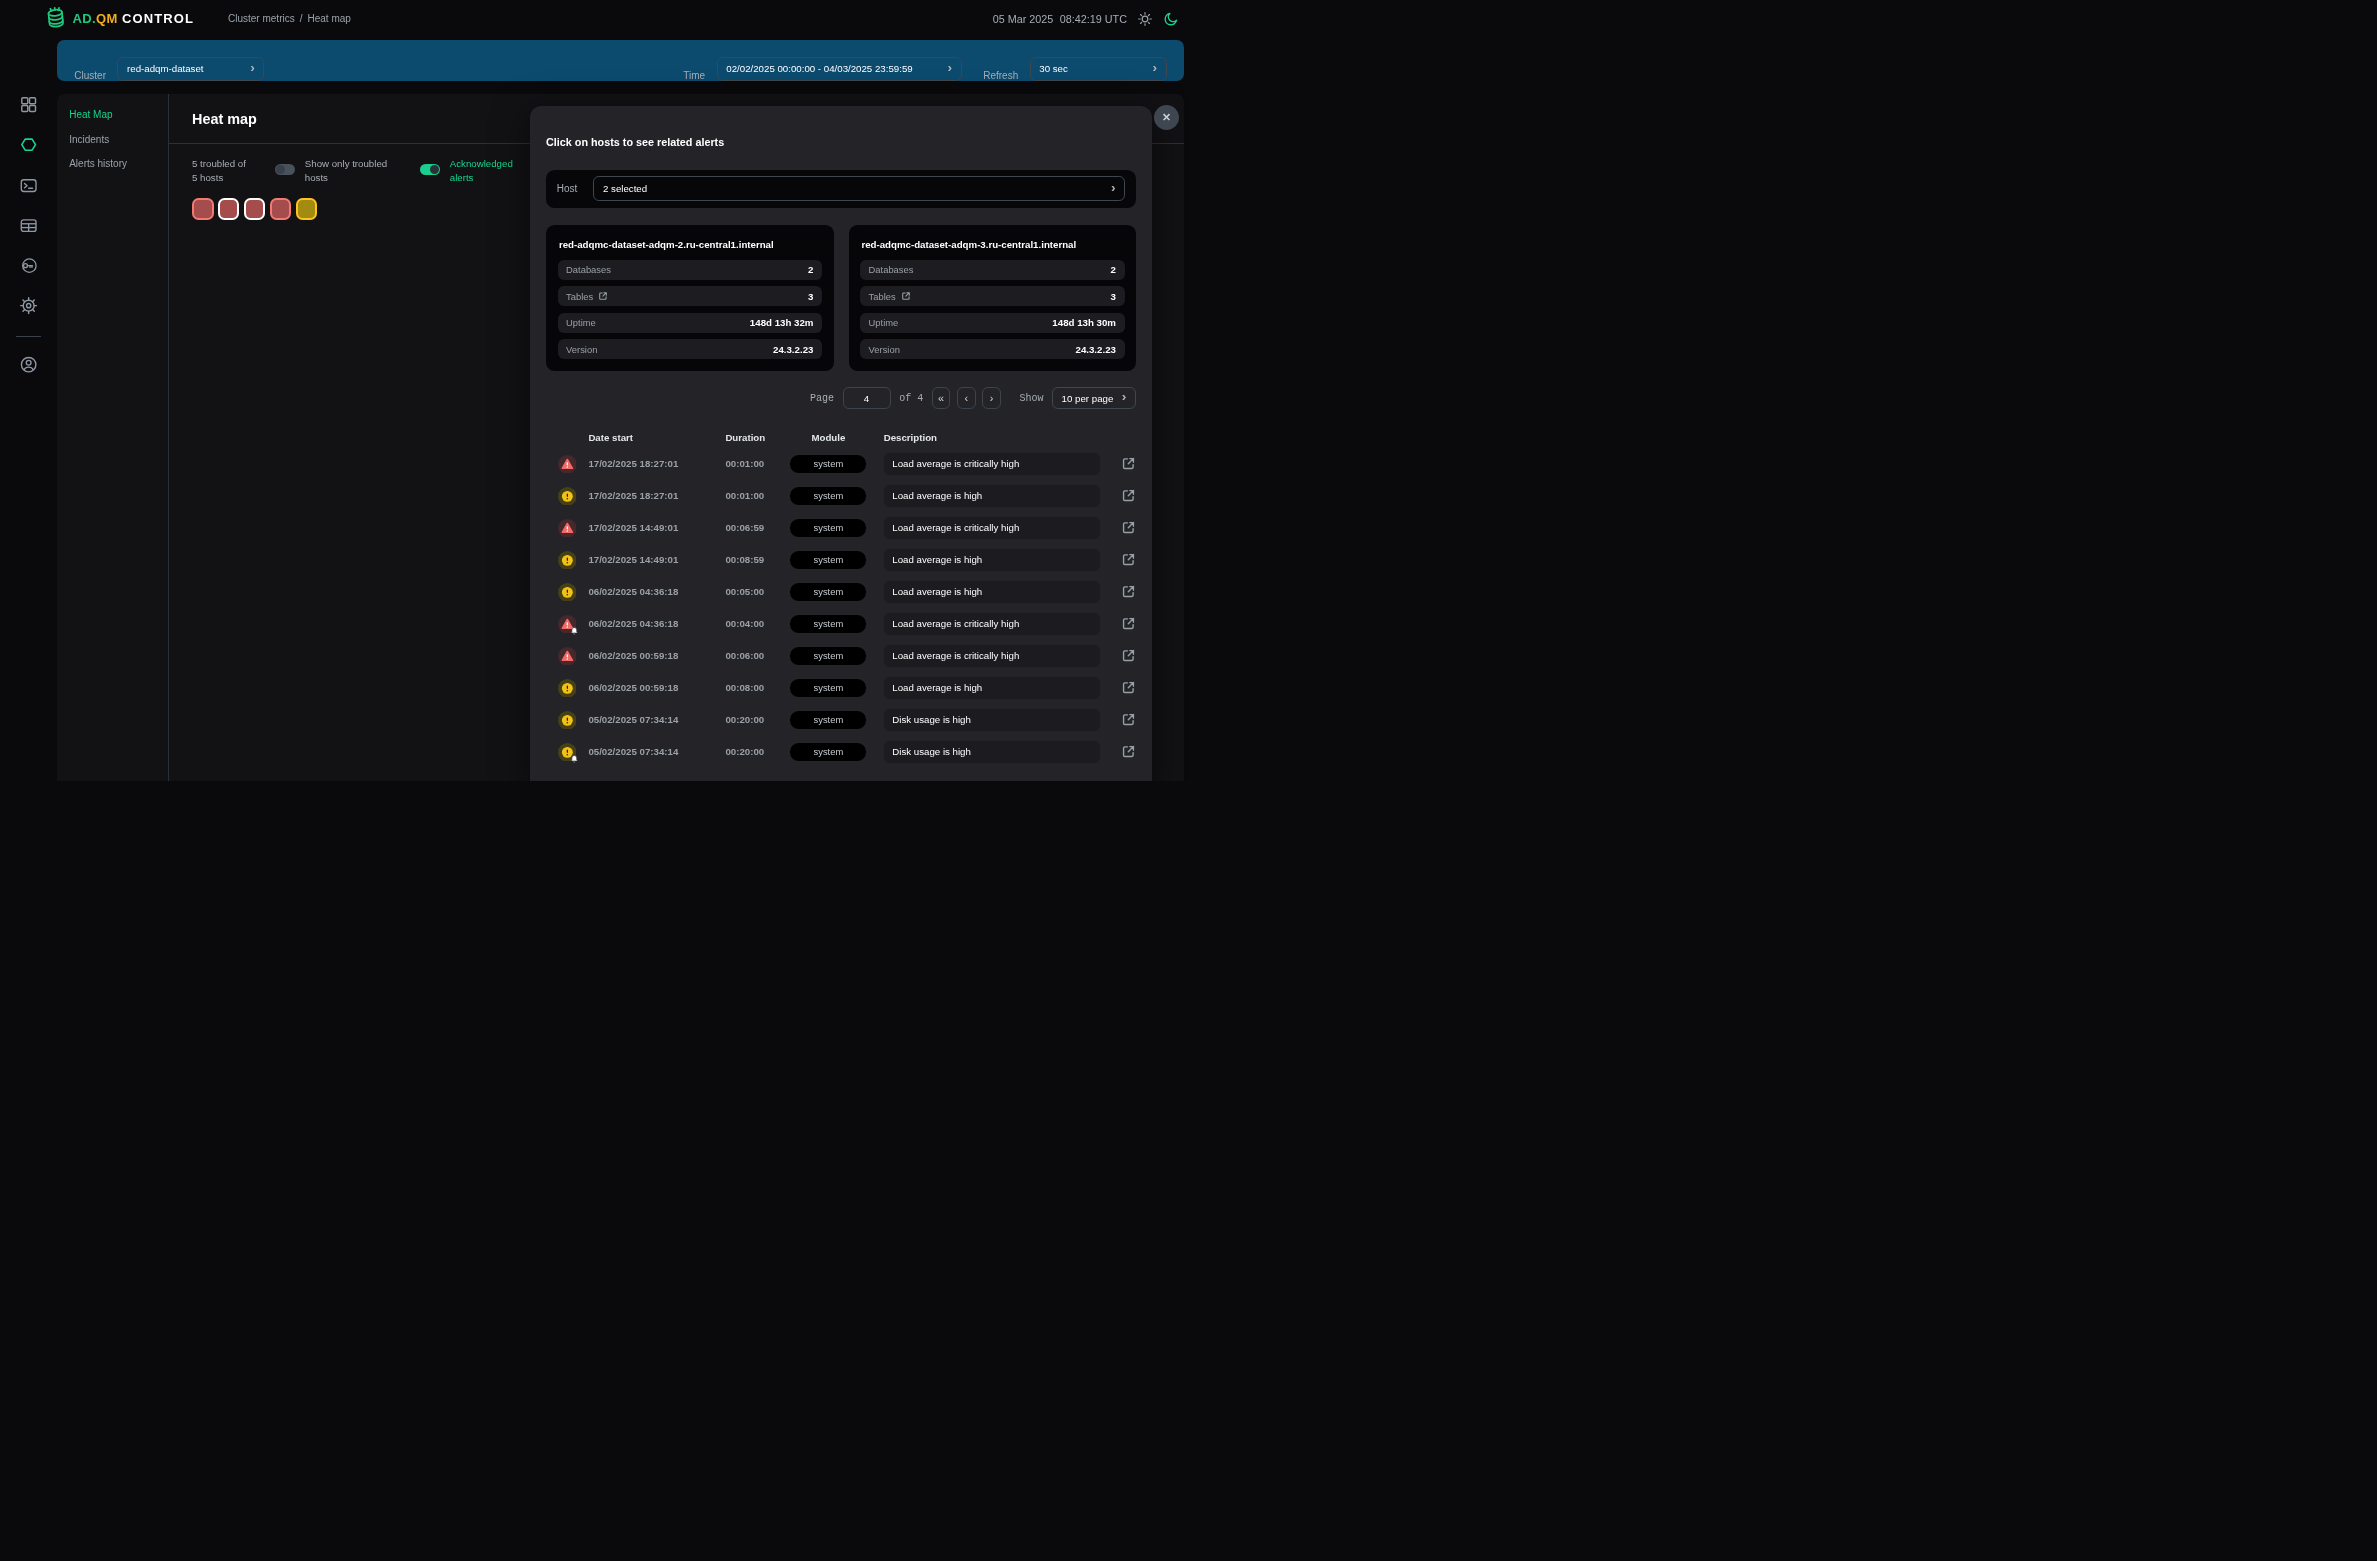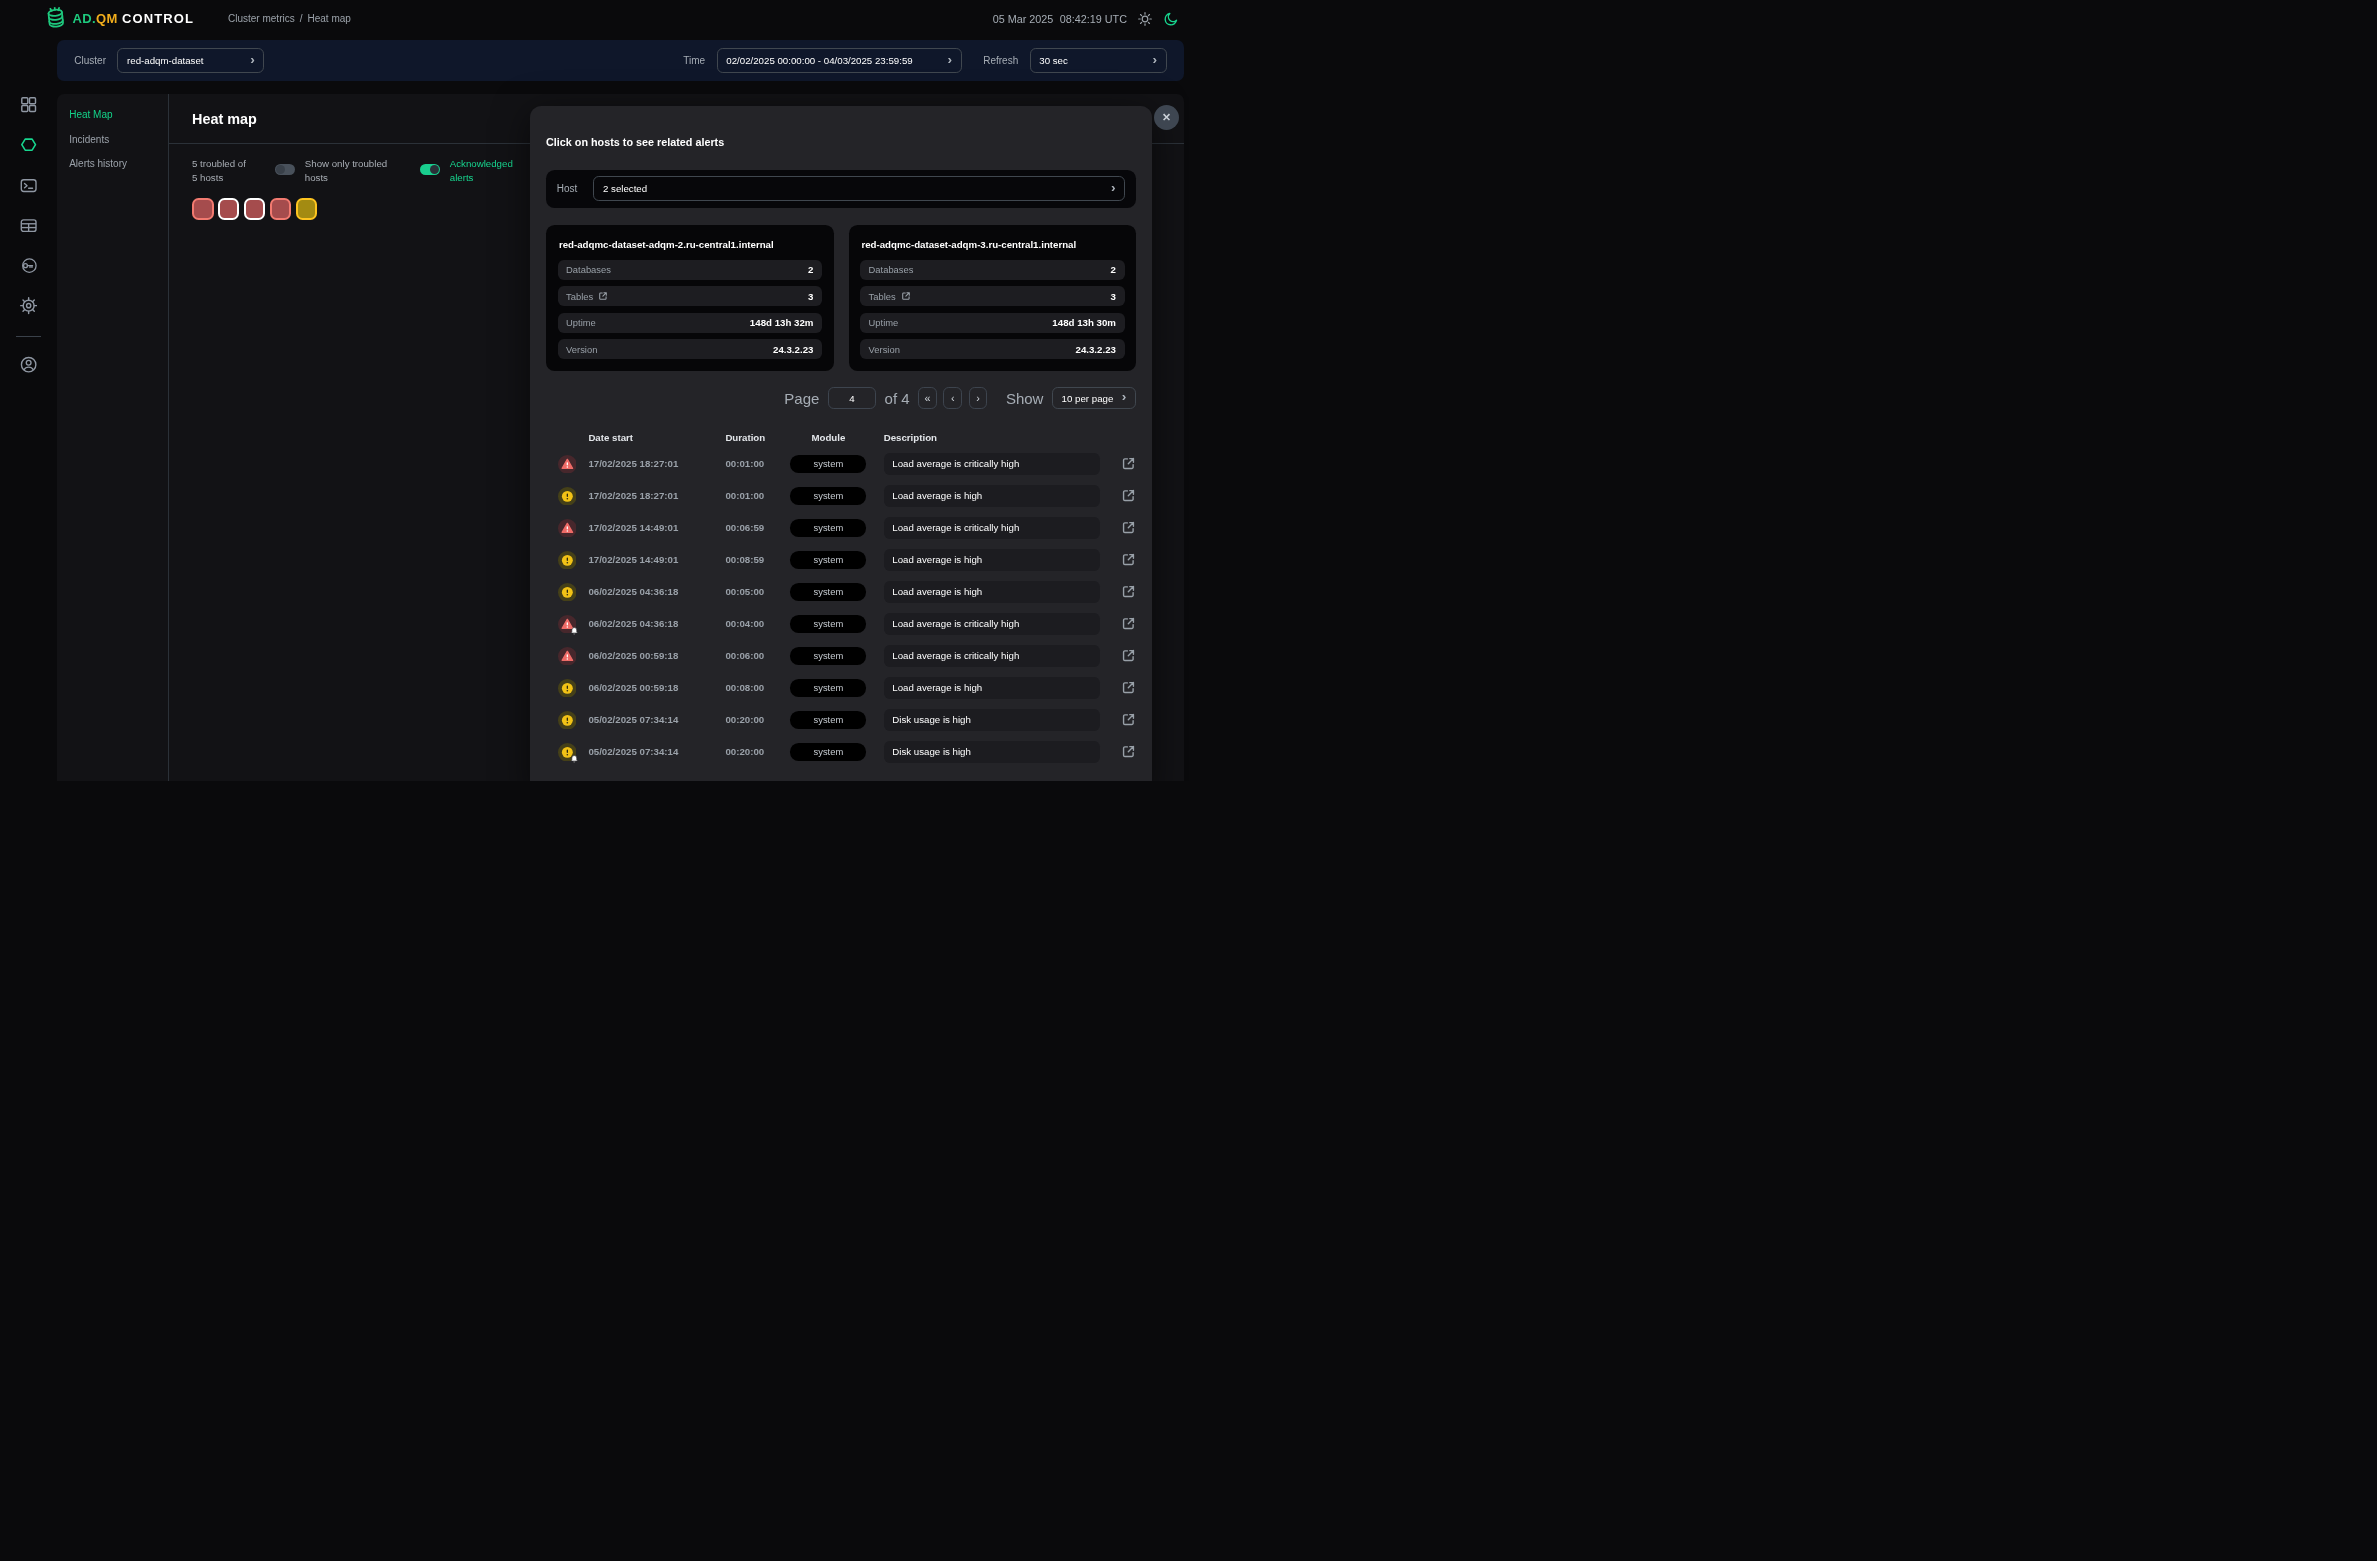--- a/index.html
+++ b/index.html
@@ -17,21 +17,21 @@
   .brand-text { font-size:13px; font-weight:bold; letter-spacing:0.4px; display:flex; }
   .brand-ad { color:#1ec97e; } .brand-qm { color:#f2ae1c; } .brand-control { color:#fff; margin-left:4.3px; letter-spacing:1.1px; }
   .breadcrumb { margin-left:34px; font-size:10px; color:#9ba2aa; display:flex; gap:5px; }
   .header-right { margin-left:auto; display:flex; align-items:center; gap:10px; padding-right:10px; }
   .clock { font-size:10.8px; color:#a6adb5; display:flex; gap:6.5px; }
   .theme-btn { cursor:pointer; display:flex; align-items:center; }
 
   
   .filterbar {
     position:absolute; top:40px; left:57px; right:5px; height:41px;
-    background:#0f172a; border-radius:7.2px; display:flex; align-items:center; padding:0 17.3px; gap:11.5px;
+    background:#0c4a6e; border-radius:7.2px; display:flex; align-items:flex-end; padding:0 17.3px; gap:11.5px;
   }
   .field-label { font-size:10px; color:#a6adb5; white-space:nowrap; }
   .select {
     height:24.5px; border:0.7px solid #40474f; border-radius:5.8px; background:transparent;
     display:flex; align-items:center; padding:0 8.6px; gap:5.8px; cursor:pointer;
   }
   .select .val { font-size:9.7px; color:#fff; white-space:nowrap; flex:1; }
   .chev { font-size:13.7px; line-height:1; color:#aeb5bd; font-weight:bold; transform:translateY(-0.7px); }
   .sel-cluster { width:147px; } .sel-time { width:245px; } .sel-refresh { width:137px; }
   .fb-spacer { flex:1; }
@@ -84,21 +84,21 @@
   .sel-host { flex:1; }
 
   .cards { margin-top:17.3px; display:flex; gap:15px; }
   .host-card { flex:1; background:#060608; border-radius:8.6px; padding:10.8px 11.5px 5.8px 11.5px; }
   .host-card h3 { font-size:9.7px; font-weight:bold; color:#fff; margin:2.9px 0 10px 1.4px; white-space:nowrap; }
   .stat-row { height:20px; background:#1d1d21; border-radius:5.8px; display:flex; align-items:center; padding:0 8.6px; margin-bottom:6.5px; }
   .stat-label { font-size:9.4px; color:#99a0a8; display:flex; align-items:center; gap:5px; }
   .stat-value { margin-left:auto; font-size:9.7px; font-weight:bold; color:#fff; }
 
   .pagination { margin-top:16px; display:flex; align-items:center; justify-content:flex-end; gap:8.6px; }
-  .pagination .lbl { font-size:15px; color:#a6adb5; }
+  .pagination .lbl { font-size:10px; color:#a6adb5;font-family:Liberation Mono, monospace; }
   .page-input { width:48px; height:21.6px; border:0.7px solid #3d444e; border-radius:5.8px; background:transparent; color:#fff; font-size:9.7px; text-align:center; font-family:inherit; }
   .pg-btn { width:18.7px; height:21.6px; border:0.7px solid #3d444e; border-radius:5.8px; background:transparent; color:#cfd4da; font-size:10.8px; display:flex; align-items:center; justify-content:center; cursor:pointer; }
   .pg-group { display:flex; gap:6.5px; }
   .sel-perpage { width:84px; height:21.6px; }
   .show-lbl { margin-left:10px; }
 
   
   .alert-table { margin-top:17.3px; }
   .t-head { display:flex; align-items:center; height:21.6px; }
   .t-head span { font-size:9.7px; font-weight:bold; color:#e3e6ea; }

